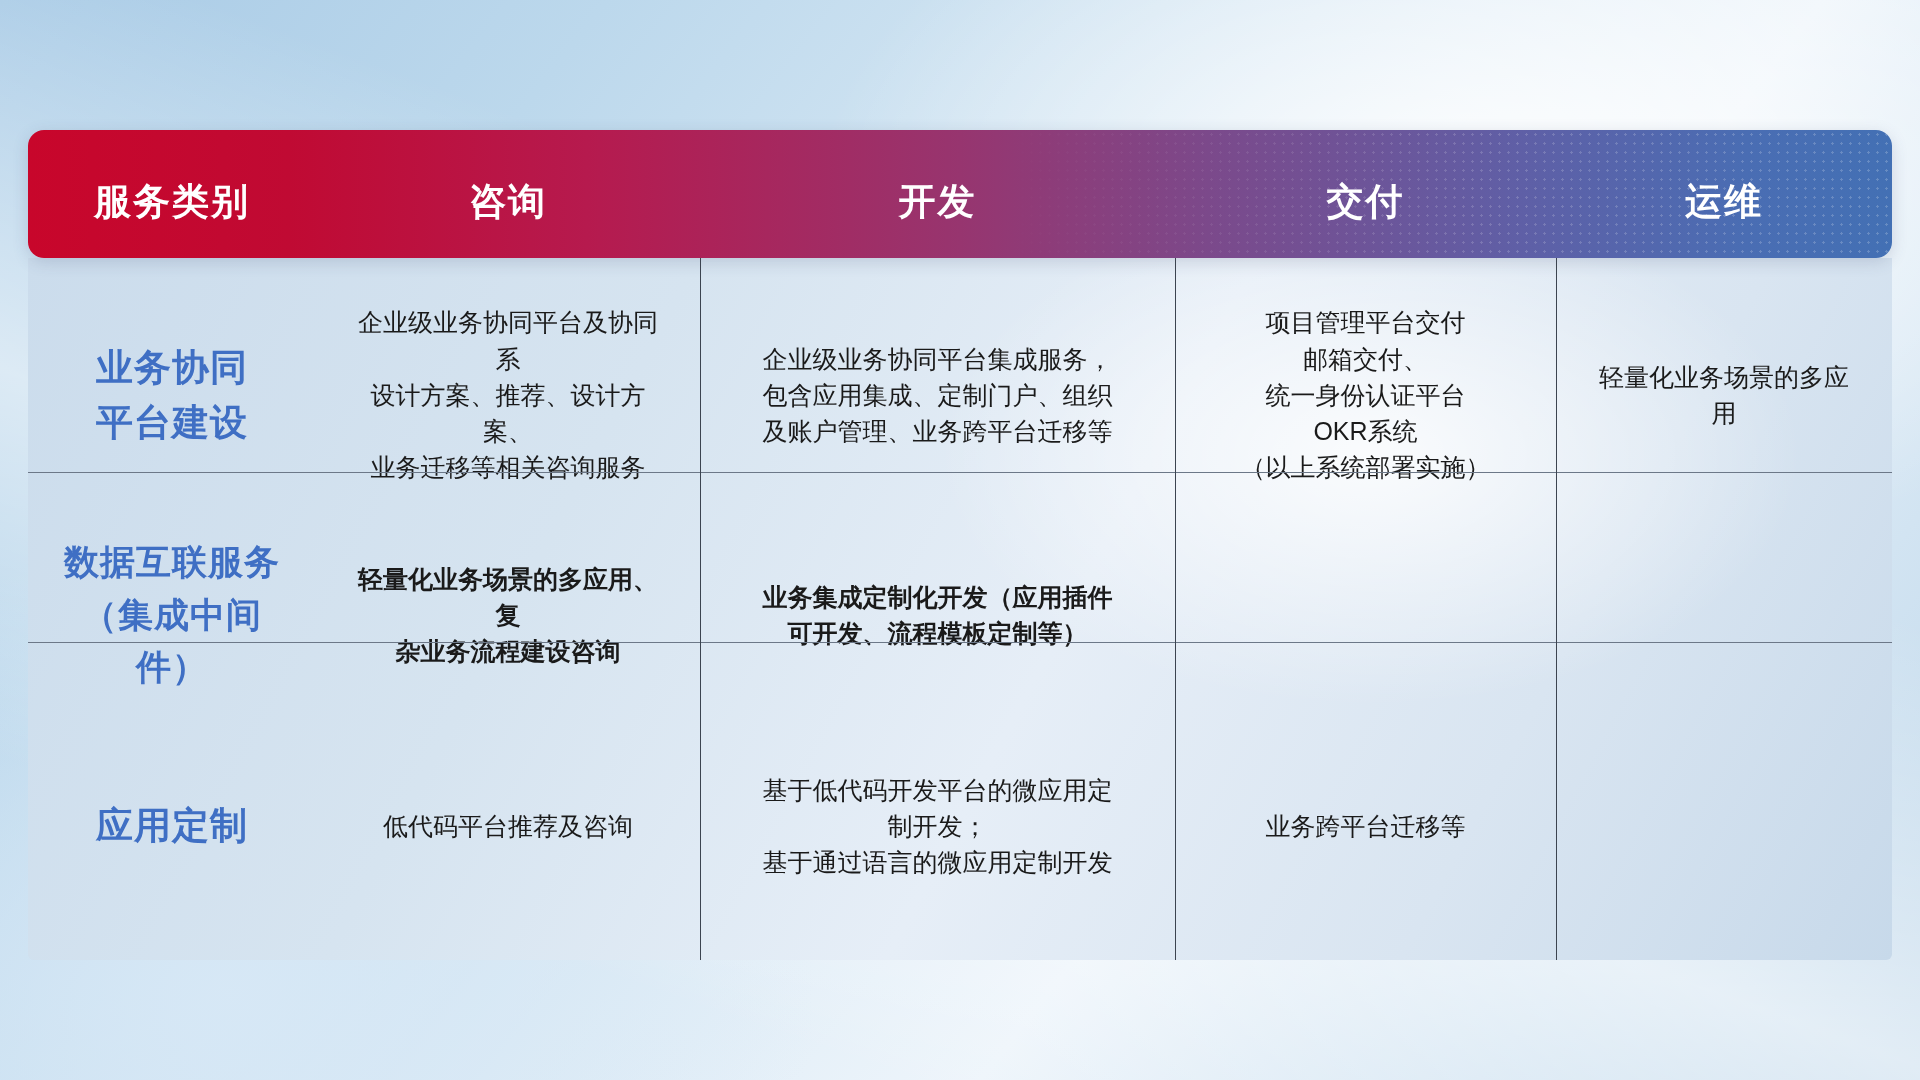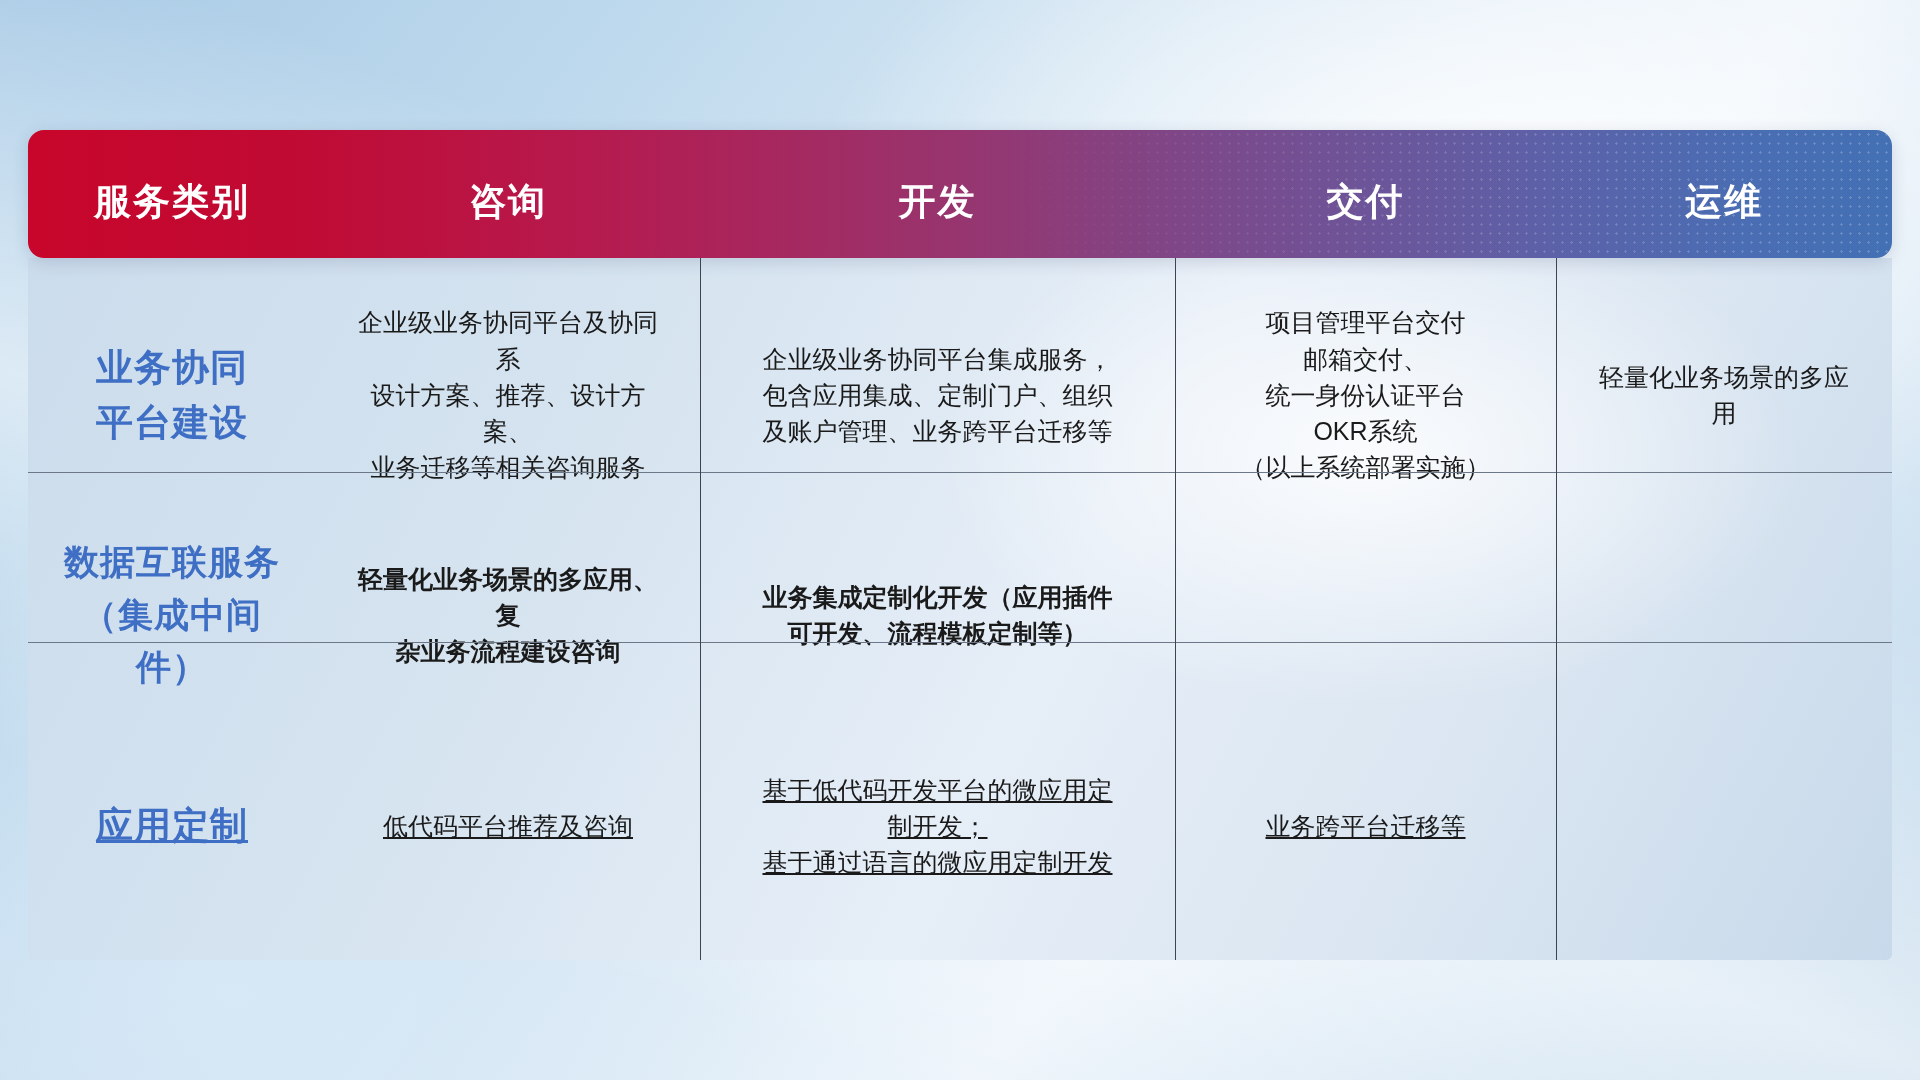--- a/index.html
+++ b/index.html
@@ -105,21 +105,21 @@
     vertical-align: middle;
     text-align: center;
     color: #1a1a1a;
     font-size: 25px;
     line-height: 1.45;
     padding: 14px 31px;
     background: transparent;
   }
   .row-1 .td { height: 214px; }
   .row-2 .td { height: 170px; font-weight: bold; }
-  .row-3 .td { height: 196px; text-decoration: underline; }
+  .row-3 .td { height: 196px; }
 
   .td.cat {
     color: #3f6fc4;
     font-weight: bold;
     font-size: 37px;
     line-height: 1.5;
     letter-spacing: 1px;
   }
   .td.cat.narrow { font-size: 35px; }
 

